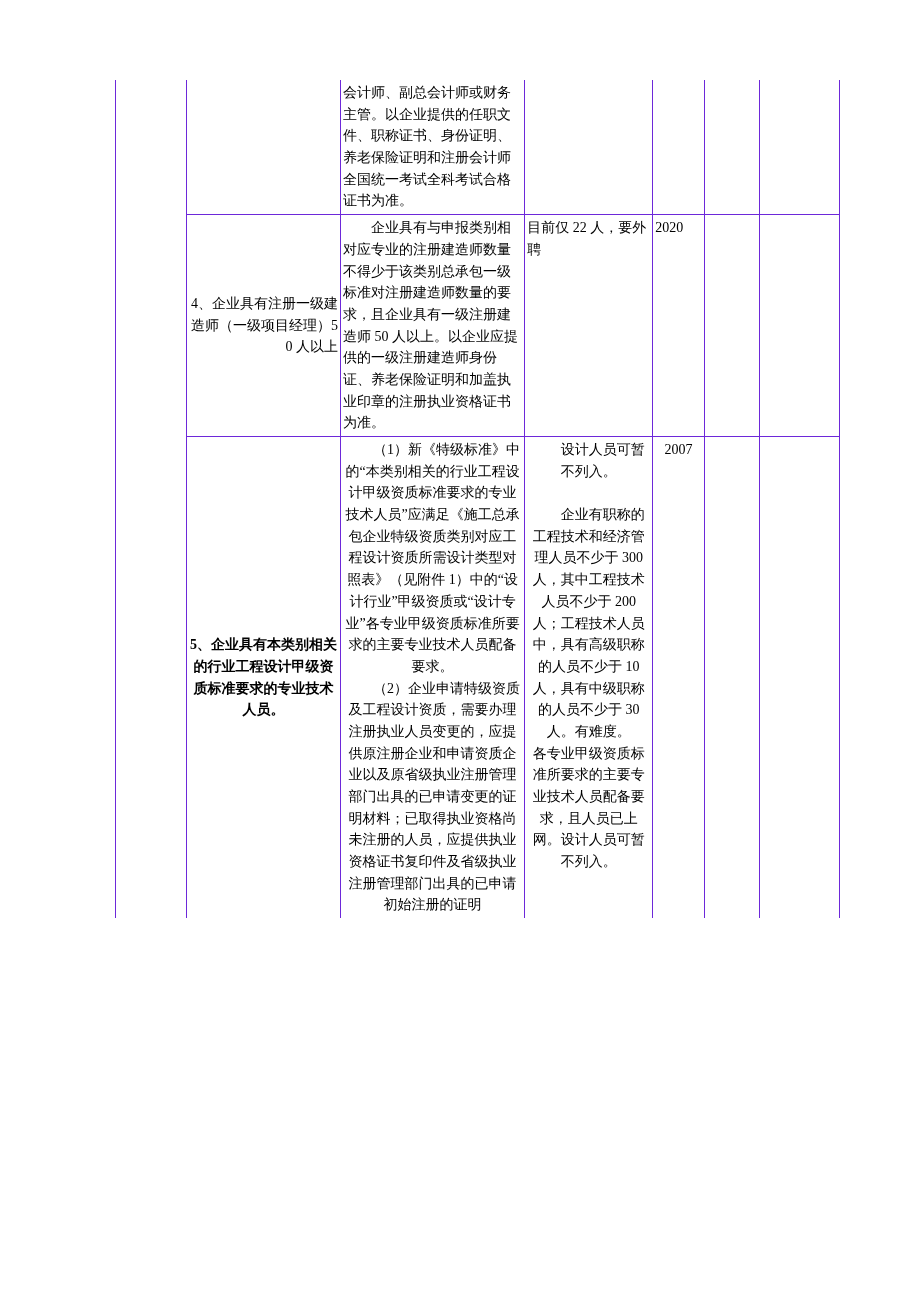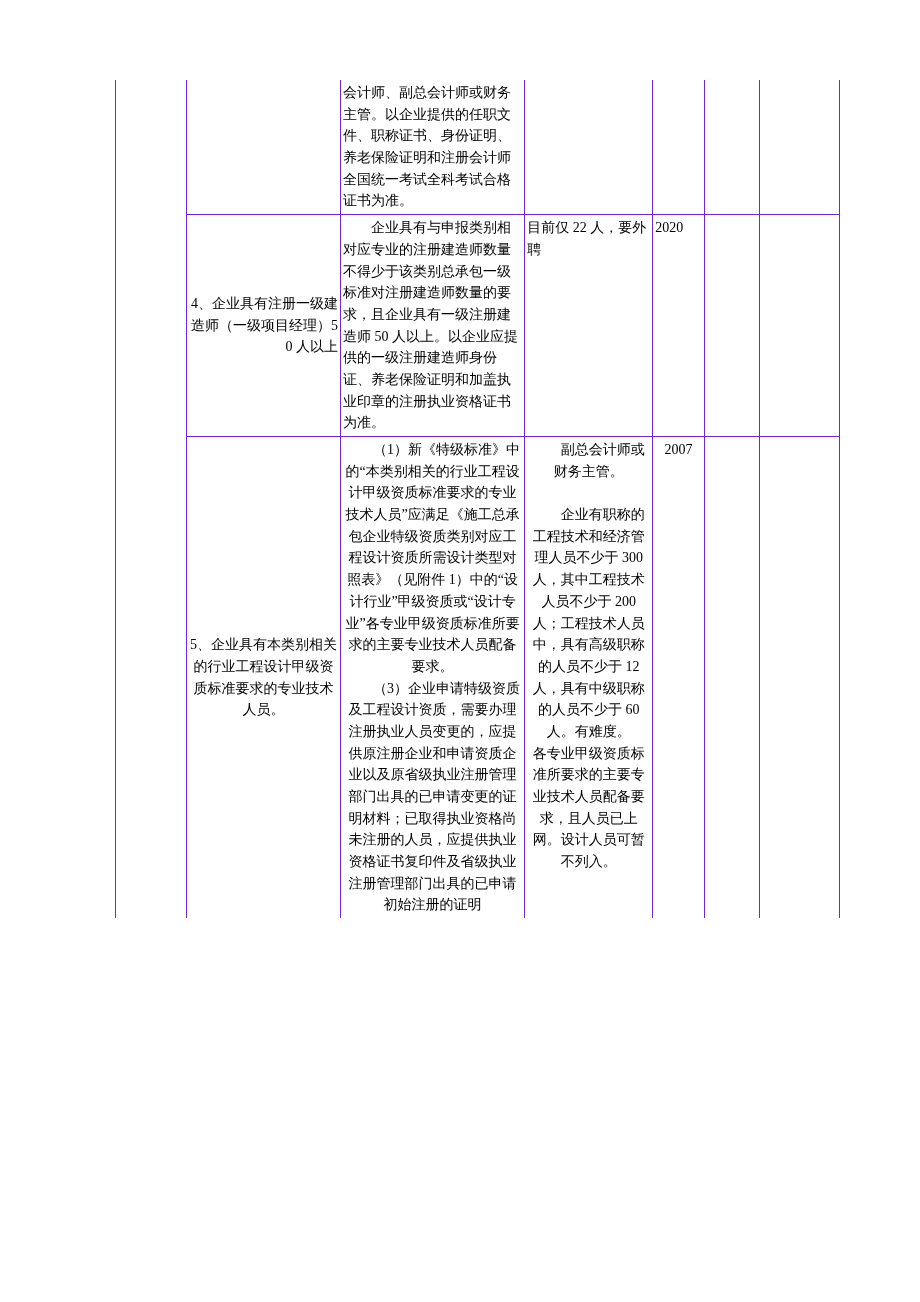--- a/index.html
+++ b/index.html
@@ -67,29 +67,29 @@
       <tr>
         <td style="vertical-align:middle;text-align:right;">4、企业具有注册一级建造师（一级项目经理）50 人以上</td>
         <td><span class="indent">企业具有与申</span><span>报类别相对应专业的注册建造师数量不得少于该类别总承包一级标准对注册建造师数量的要求，且企业具有一级注册建造师 50 人以上。以企业应提供的一级注册建造师身份证、养老保险证明和加盖执业印章的注册执业资格证书为准。</span></td>
         <td>目前仅 22 人，要外聘</td>
         <td>2020</td>
         <td></td>
         <td></td>
       </tr>
 
       <tr>
-        <td class="no-bottom" style="vertical-align:middle;">5、企业具有本类别相关的行业工程设计甲级资质标准要求的专业技术人员。</td>
+        <td class="no-bottom" style="vertical-align:middle;font-weight:bold;">5、企业具有本类别相关的行业工程设计甲级资质标准要求的专业技术人员。</td>
         <td class="no-bottom">
           <span class="indent">（1）新《特级</span><span>标准》中的“本类别相关的行业工程设计甲级资质标准要求的专业技术人员”应满足《施工总承包企业特级资质类别对应工程设计资质所需设计类型对照表》（见附件 1）中的“设计行业”甲级资质或“设计专业”各专业甲级资质标准所要求的主要专业技术人员配备要求。</span><br>
-          <span class="indent">（3）企业申</span><span>请特级资质及工程设计资质，需要办理注册执业人员变更的，应提供原注册企业和申请资质企业以及原省级执业注册管理部门出具的已申请变更的证明材料；已取得执业资格尚未注册的人员，应提供执业资格证书复印件及省级执业注册管理部门出具的已申请初始注册的证明</span>
+          <span class="indent">（2）企业申</span><span>请特级资质及工程设计资质，需要办理注册执业人员变更的，应提供原注册企业和申请资质企业以及原省级执业注册管理部门出具的已申请变更的证明材料；已取得执业资格尚未注册的人员，应提供执业资格证书复印件及省级执业注册管理部门出具的已申请初始注册的证明</span>
         </td>
         <td class="no-bottom">
-          <div style="text-indent:2em;">副总会计师或财务主管。</div>
+          <div style="text-indent:2em;">设计人员可暂不列入。</div>
           <div style="height:1.55em;"></div>
-          <div style="text-indent:2em;">企业有职称的工程技术和经济管理人员不少于 300 人，其中工程技术人员不少于 200 人；工程技术人员中，具有高级职称的人员不少于 12 人，具有中级职称的人员不少于 60 人。有难度。</div>
+          <div style="text-indent:2em;">企业有职称的工程技术和经济管理人员不少于 300 人，其中工程技术人员不少于 200 人；工程技术人员中，具有高级职称的人员不少于 10 人，具有中级职称的人员不少于 30 人。有难度。</div>
           <div>各专业甲级资质标准所要求的主要专业技术人员配备要求，且人员已上网。设计人员可暂不列入。</div>
         </td>
         <td class="no-bottom">2007</td>
         <td class="no-bottom"></td>
         <td class="no-bottom"></td>
       </tr>
     </tbody>
   </table>
 </div>
 

